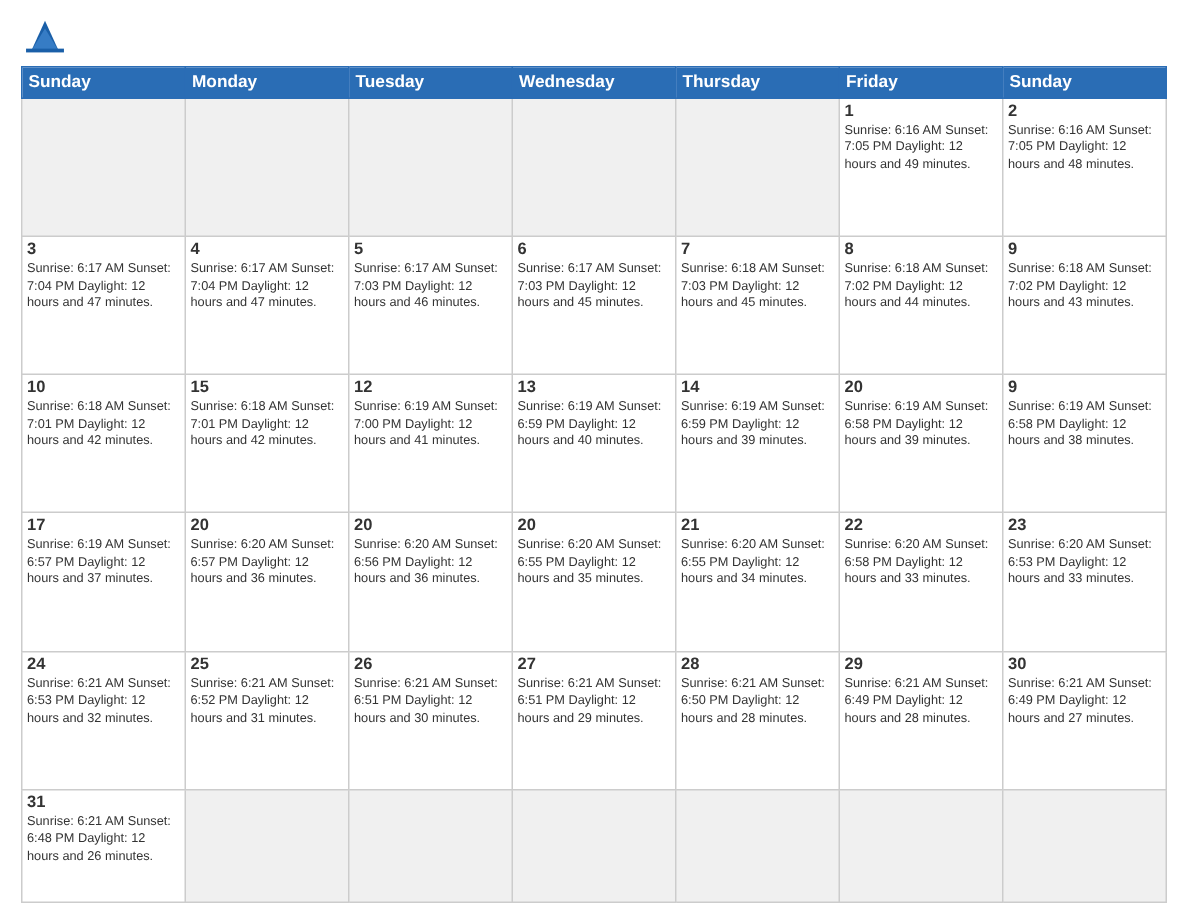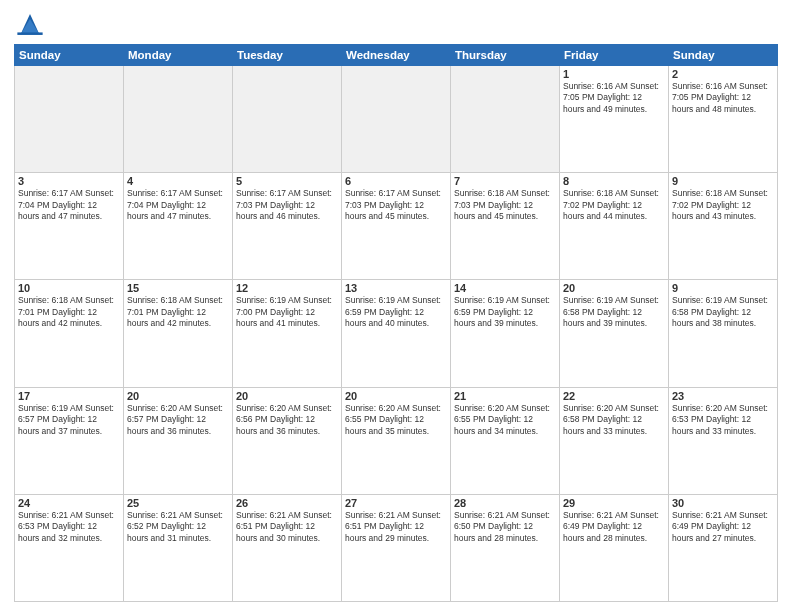--- a/index.html
+++ b/index.html
@@ -321,15 +321,29 @@
 Sunset: 6:49 PM
 Daylight: 12 hours and 28 minutes.</div>
           </td>
           <td>
             <span class="day-num">30</span>
             <div class="day-info">Sunrise: 6:21 AM
 Sunset: 6:49 PM
 Daylight: 12 hours and 27 minutes.</div>
           </td>
         </tr>
+        <tr class="last-row">
+          <td>
+            <span class="day-num">31</span>
+            <div class="day-info">Sunrise: 6:21 AM
+Sunset: 6:48 PM
+Daylight: 12 hours and 26 minutes.</div>
+          </td>
+          <td class="empty"></td>
+          <td class="empty"></td>
+          <td class="empty"></td>
+          <td class="empty"></td>
+          <td class="empty"></td>
+          <td class="empty"></td>
+        </tr>
       </tbody>
   </table>
 </div>
 
 </body></html>

